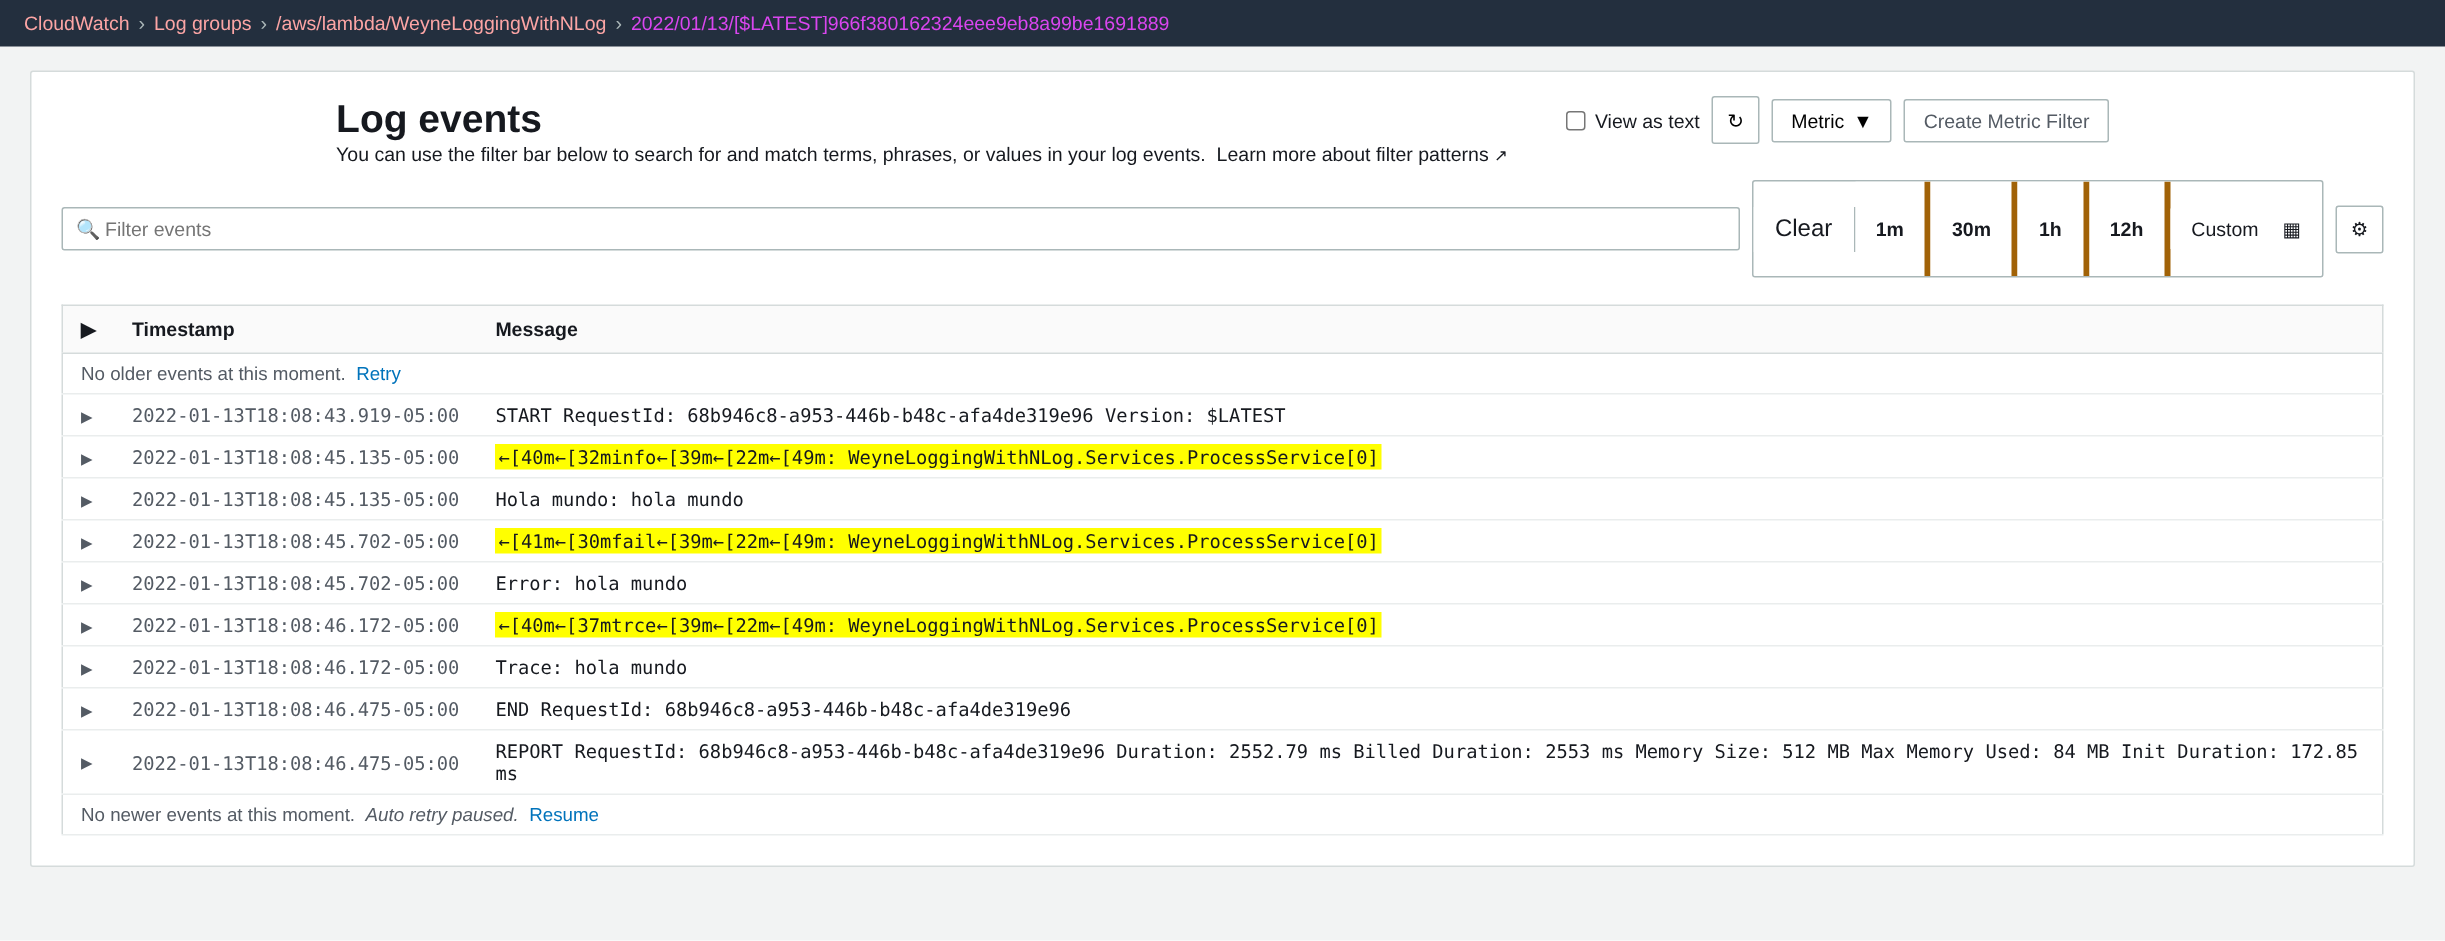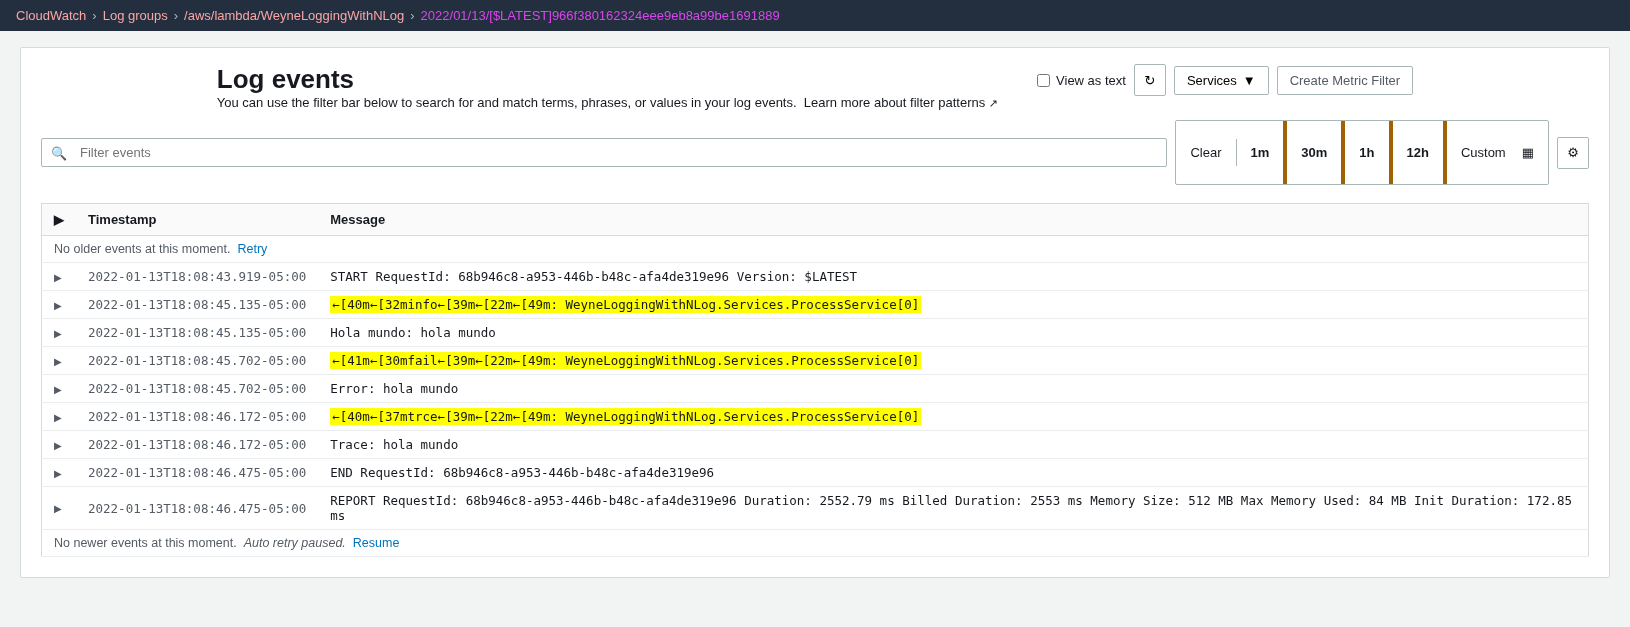--- a/index.html
+++ b/index.html
@@ -69,21 +69,21 @@
       align-items: center;
       gap: 8px;
       margin-bottom: 8px;
     }
     .search-container {
       flex: 1;
       position: relative;
     }
     .search-input {
       width: 100%;
-      padding: 6px 12px 6px 38px;
+      padding: 6px 12px 6px 28px;
       border: 1px solid #aab7b8;
       border-radius: 2px;
       font-size: 13px;
       background: #fff;
     }
     .search-icon-wrap {
       position: absolute;
       left: 10px;
       top: 50%;
       transform: translateY(-50%);
@@ -106,21 +106,21 @@
       background: #fff;
       border-right: 4px solid #a16207;
       color: #16191f;
       font-weight: bold;
     }
     .time-btn:last-child {
       border-right: none;
     }
     .clear-btn {
       padding: 6px 14px;
-      font-size: 13px;
+      font-size: 16px;
       cursor: pointer;
       border: none;
       background: #fff;
       color: #16191f;
       border-right: 1px solid #aab7b8;
     }
     .settings-btn {
       border: 1px solid #aab7b8;
       background: #fff;
       border-radius: 2px;
@@ -244,21 +244,21 @@
       </div>
       <div class="toolbar-right">
         <label class="checkbox-label">
           <input type="checkbox" style="">
           <span>View as text</span>
         </label>
         <button class="refresh-btn">
           <span>↻</span>
         </button>
         <button class="actions-btn">
-          <span>Services</span>
+          <span>Metric</span>
           <span>▼</span>
         </button>
         <button class="create-metric-btn">Create Metric Filter</button>
       </div>
     </div>
 
     <div class="filter-bar" style="padding: 0 20px 10px;">
       <div class="search-container">
         <span class="search-icon-wrap">🔍</span>
         <input class="search-input" type="text" placeholder="Filter events" style="">

